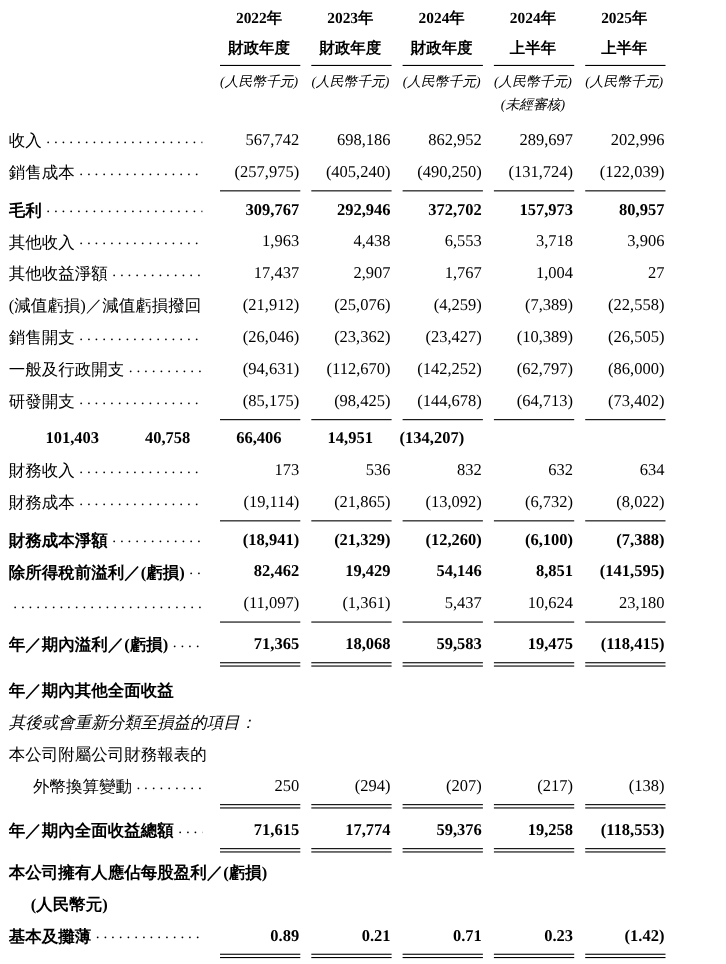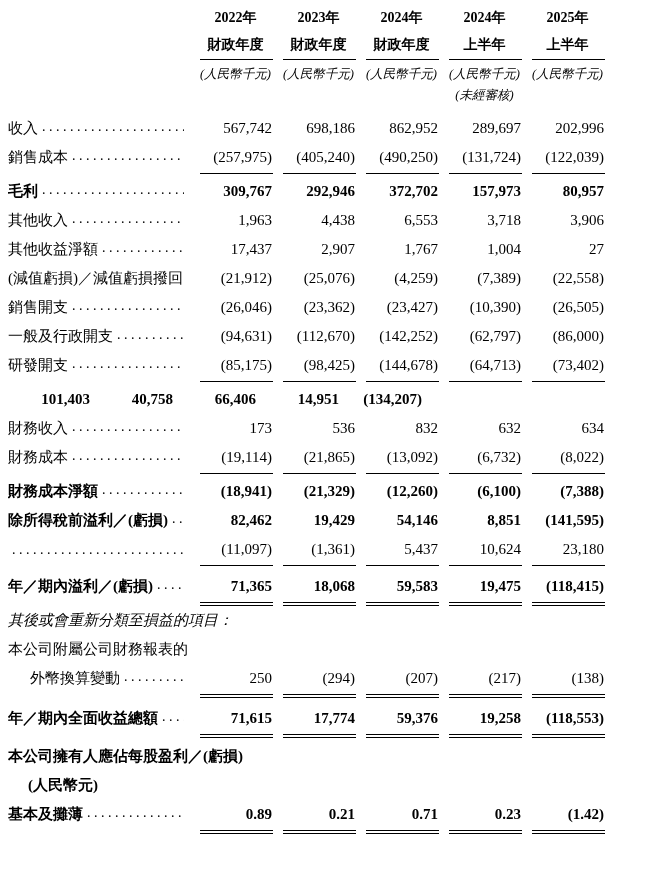--- a/index.html
+++ b/index.html
@@ -161,21 +161,21 @@
         <div class="cell">(22,558)</div>
       </div>
       <div class="row">
         <div class="lab">
           <span class="lab-text">銷售開支</span>
           <span class="leader"></span>
         </div>
         <div class="cell">(26,046)</div>
         <div class="cell">(23,362)</div>
         <div class="cell">(23,427)</div>
-        <div class="cell">(10,390)</div>
+        <div class="cell">(10,389)</div>
         <div class="cell">(26,505)</div>
       </div>
       <div class="row">
         <div class="lab">
           <span class="lab-text">一般及行政開支</span>
           <span class="leader"></span>
         </div>
         <div class="cell">(94,631)</div>
         <div class="cell">(112,670)</div>
         <div class="cell">(142,252)</div>
@@ -330,20 +330,25 @@
         <div class="cell">
           <span class="rule2"></span>
         </div>
         <div class="cell">
           <span class="rule2"></span>
         </div>
         <div class="cell">
           <span class="rule2"></span>
         </div>
       </div>
+      <div class="row b" style="margin-top: 8px;">
+        <div class="lab">
+          <span class="lab-text">年／期內其他全面收益</span>
+        </div>
+      </div>
       <div class="row i">
         <div class="lab">
           <span class="lab-text">其後或會重新分類至損益的項目：</span>
         </div>
       </div>
       <div class="row">
         <div class="lab">
           <span class="lab-text">本公司附屬公司財務報表的</span>
         </div>
       </div>

